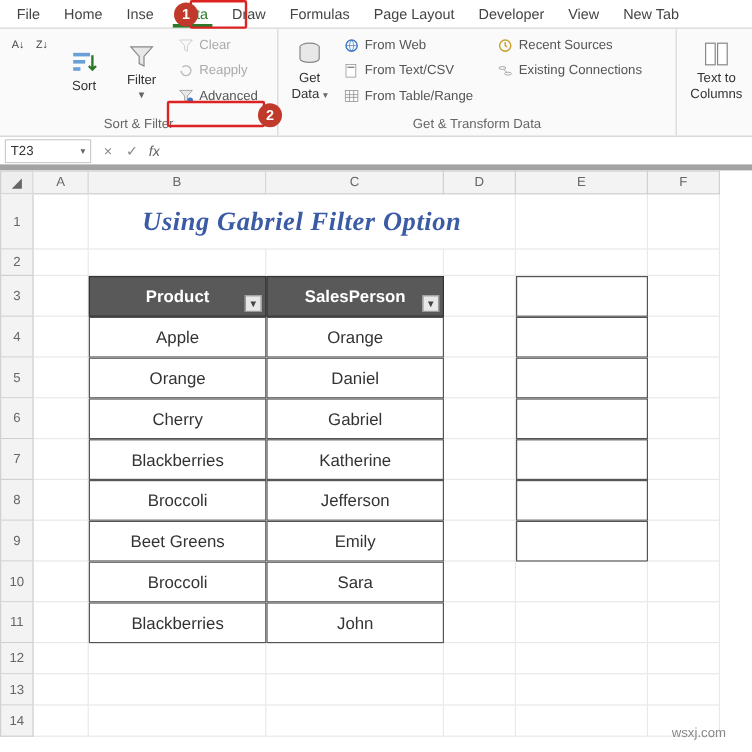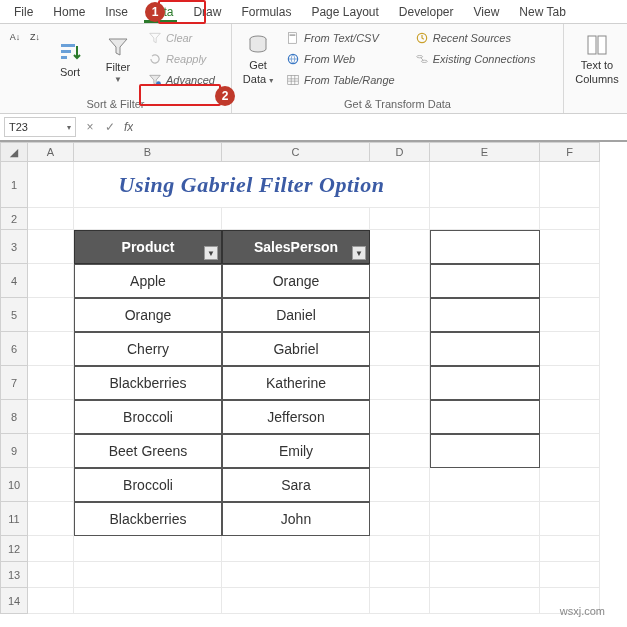--- a/index.html
+++ b/index.html
@@ -10,29 +10,29 @@
   .tab.active { color: #2b7a2b; }
   .tab.active::after { content:""; position:absolute; left:6px; right:6px; bottom:0; height:3px; background:#2b7a2b; }
   .red-box { border: 2px solid #d22; border-radius: 2px; position: absolute; pointer-events: none; }
   .badge { width: 20px; height: 20px; border-radius: 50%; background: #c0392b; color: #fff; font-weight: bold; font-size: 12px; display: flex; align-items: center; justify-content: center; position: absolute; pointer-events: none; }
   
   .ribbon { display: flex; height: 90px; border-bottom: 1px solid #d0d0d0; background: #fafafa; }
   .group { border-right: 1px solid #d8d8d8; padding: 4px 6px 0 6px; display: flex; flex-direction: column; justify-content: space-between; }
   .group-body { display: flex; align-items: flex-start; gap: 4px; }
   .group-label { text-align: center; font-size: 11px; color: #666; padding: 2px 0 3px; }
   .big-btn { display: flex; flex-direction: column; align-items: center; justify-content: center; width: 44px; height: 62px; gap: 2px; border-radius: 3px; cursor: pointer; font-size: 11px; }
-  .small-btn { display: flex; align-items: center; gap: 4px; height: 20px; padding: 0 4px; font-size: 11px; color: #555; cursor: pointer; border-radius: 2px; font-style: italic; }
+  .small-btn { display: flex; align-items: center; gap: 4px; height: 20px; padding: 0 4px; font-size: 11px; color: #555; cursor: pointer; border-radius: 2px; }
   .small-btn.dim { color: #aaa; }
   .stack { display: flex; flex-direction: column; gap: 1px; }
   .sort-mini { display: grid; grid-template-columns: 18px 18px; grid-template-rows: 18px 18px; gap: 2px; }
   .mini { width: 18px; height: 18px; display:flex; align-items:center; justify-content:center; font-size:9px; color:#444; border:1px solid transparent; cursor:pointer; }
   .icon-svg { width: 24px; height: 24px; }
   .drop-caret { font-size: 8px; color:#666; }
   
-  .fxbar { display: flex; align-items: center; height: 28px; border-bottom: 2px solid #a3a3a3; justify-content: center; }
+  .fxbar { display: flex; align-items: center; height: 28px; border-bottom: 5px solid #a3a3a3; justify-content: center; }
   .namebox { width: 72px; height: 20px; margin: 0 4px; border: 1px solid #ccc; font-size: 11px; padding: 2px 4px; display:flex; align-items:center; justify-content:space-between; }
   .fx-btn { width: 20px; text-align: center; color:#888; cursor:pointer; font-size:12px; }
   .fx-label { font-style: italic; color:#666; margin-left:4px; font-size:12px;}
   .fx-input { flex:1; height:20px; border:none; outline:none; padding:0 4px; font-size:12px;}
   
   .grid-wrap { position: relative; }
   .col-headers { display: grid; grid-template-columns: 28px 46px 148px 148px 60px 110px 60px; height: 20px; }
   .ch { border: 1px solid #d0d0d0; border-left: none; background: #f3f3f3; font-size: 11px; color:#666; display:flex; align-items:center; justify-content:center; }
   .ch:first-child { border-left: 1px solid #d0d0d0; background:#eee; }
   .rows { display: grid; grid-template-columns: 28px 46px 148px 148px 60px 110px 60px; }
@@ -122,31 +122,31 @@
         <svg class="icon-svg" viewBox="0 0 24 24">
             <ellipse cx="12" cy="6" rx="8" ry="3" fill="#e8e8e8" stroke="#888"></ellipse>
             <path d="M4 6 V16 a8 3 0 0 0 16 0 V6" fill="#e8e8e8" stroke="#888"></path>
           </svg>
         <span>Get</span>
         <span><span>Data</span> <span class="drop-caret">▾</span></span>
       </div>
       <div class="stack">
         <div class="small-btn">
           <svg width="14" height="14" viewBox="0 0 24 24">
+              <circle cx="12" cy="12" r="8" fill="none" stroke="#3b78c4" stroke-width="2"></circle>
+              <path d="M4 12 H20 M12 4 a12 12 0 0 1 0 16 M12 4 a12 12 0 0 0 0 16" stroke="#3b78c4" fill="none"></path>
+            </svg>
+          <span>From Web</span>
+        </div>
+        <div class="small-btn">
+          <svg width="14" height="14" viewBox="0 0 24 24">
               <rect x="4" y="3" width="14" height="18" fill="#fff" stroke="#888"></rect>
               <rect x="6" y="6" width="10" height="2" fill="#888"></rect>
             </svg>
           <span>From Text/CSV</span>
-        </div>
-        <div class="small-btn">
-          <svg width="14" height="14" viewBox="0 0 24 24">
-              <circle cx="12" cy="12" r="8" fill="none" stroke="#3b78c4" stroke-width="2"></circle>
-              <path d="M4 12 H20 M12 4 a12 12 0 0 1 0 16 M12 4 a12 12 0 0 0 0 16" stroke="#3b78c4" fill="none"></path>
-            </svg>
-          <span>From Web</span>
         </div>
         <div class="small-btn">
           <svg width="14" height="14" viewBox="0 0 24 24">
               <rect x="3" y="4" width="18" height="16" fill="none" stroke="#888"></rect>
               <path d="M3 10 H21 M3 14 H21 M9 4 V20 M15 4 V20" stroke="#888"></path>
             </svg>
           <span>From Table/Range</span>
         </div>
       </div>
       <div class="stack" style="margin-left:8px">

